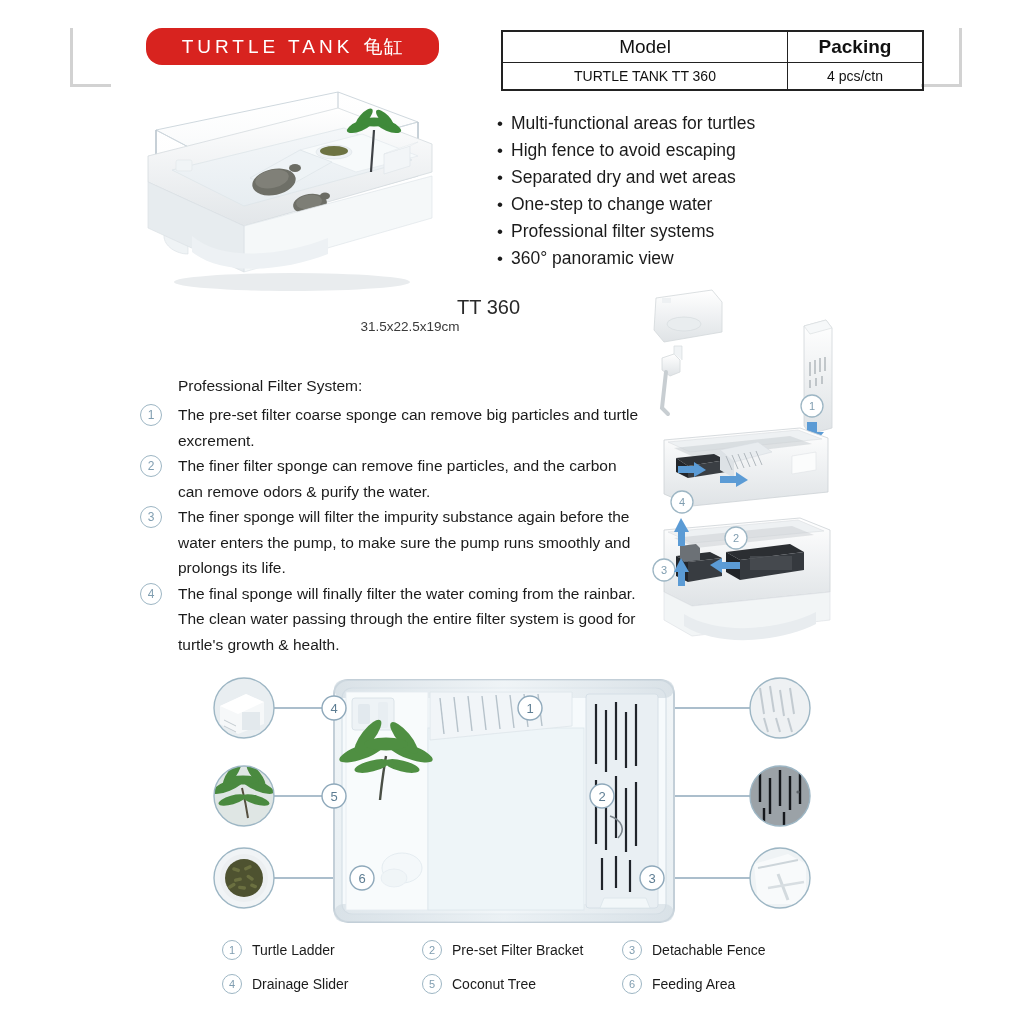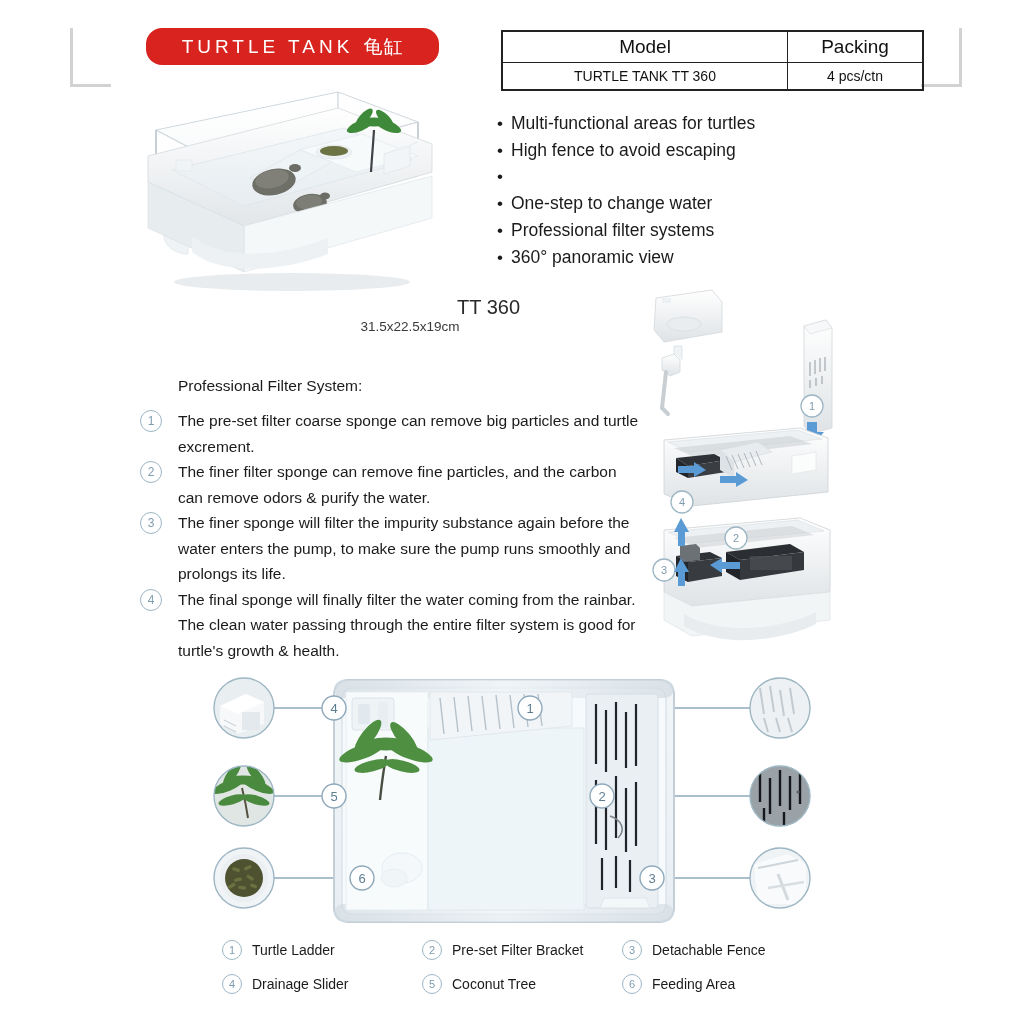--- a/index.html
+++ b/index.html
@@ -57,21 +57,21 @@
     border: 1.5px solid #222;
     text-align: center;
     font-family: "Liberation Sans", sans-serif;
     color: #111;
   }
   .spec-table .hd {
     font-size: 19px;
     padding: 4px 17px;
   }
   .spec-table .hd.c1 { width: 250px; }
-  .spec-table .hd.c2 { width: 100px; }
+  .spec-table .hd.c2 { width: 100px; font-weight: bold; }
   .spec-table .bd {
     font-size: 14px;
     padding: 5px 20px;
   }
 
   
   .features {
     position: absolute;
     left: 497px; top: 110px;
     width: 360px;
@@ -119,21 +119,21 @@
   .filter-block {
     position: absolute;
     left: 140px; top: 374px;
     width: 500px;
   }
   .filter-title {
     margin-left: 38px;
     font-size: 15.5px;
     line-height: 24px;
     color: #1b1b1b;
-    margin-bottom: 10px;
+    margin-bottom: 4px;
   }
   .filter-item {
     display: flex;
     align-items: flex-start;
     margin-bottom: 0;
   }
   .num-circle {
     flex: 0 0 22px;
     width: 22px; height: 22px;
     border: 1.4px solid #9db6c4;
@@ -229,20 +229,21 @@
   <div class="feature-row">
     <span class="feature-dot">•</span>
     <span>Multi-functional areas for turtles</span>
   </div>
   <div class="feature-row">
     <span class="feature-dot">•</span>
     <span>High fence to avoid escaping</span>
   </div>
   <div class="feature-row">
     <span class="feature-dot">•</span>
+    <span>Separated dry and wet areas</span>
   </div>
   <div class="feature-row">
     <span class="feature-dot">•</span>
     <span>One-step to change water</span>
   </div>
   <div class="feature-row">
     <span class="feature-dot">•</span>
     <span>Professional filter systems</span>
   </div>
   <div class="feature-row">

